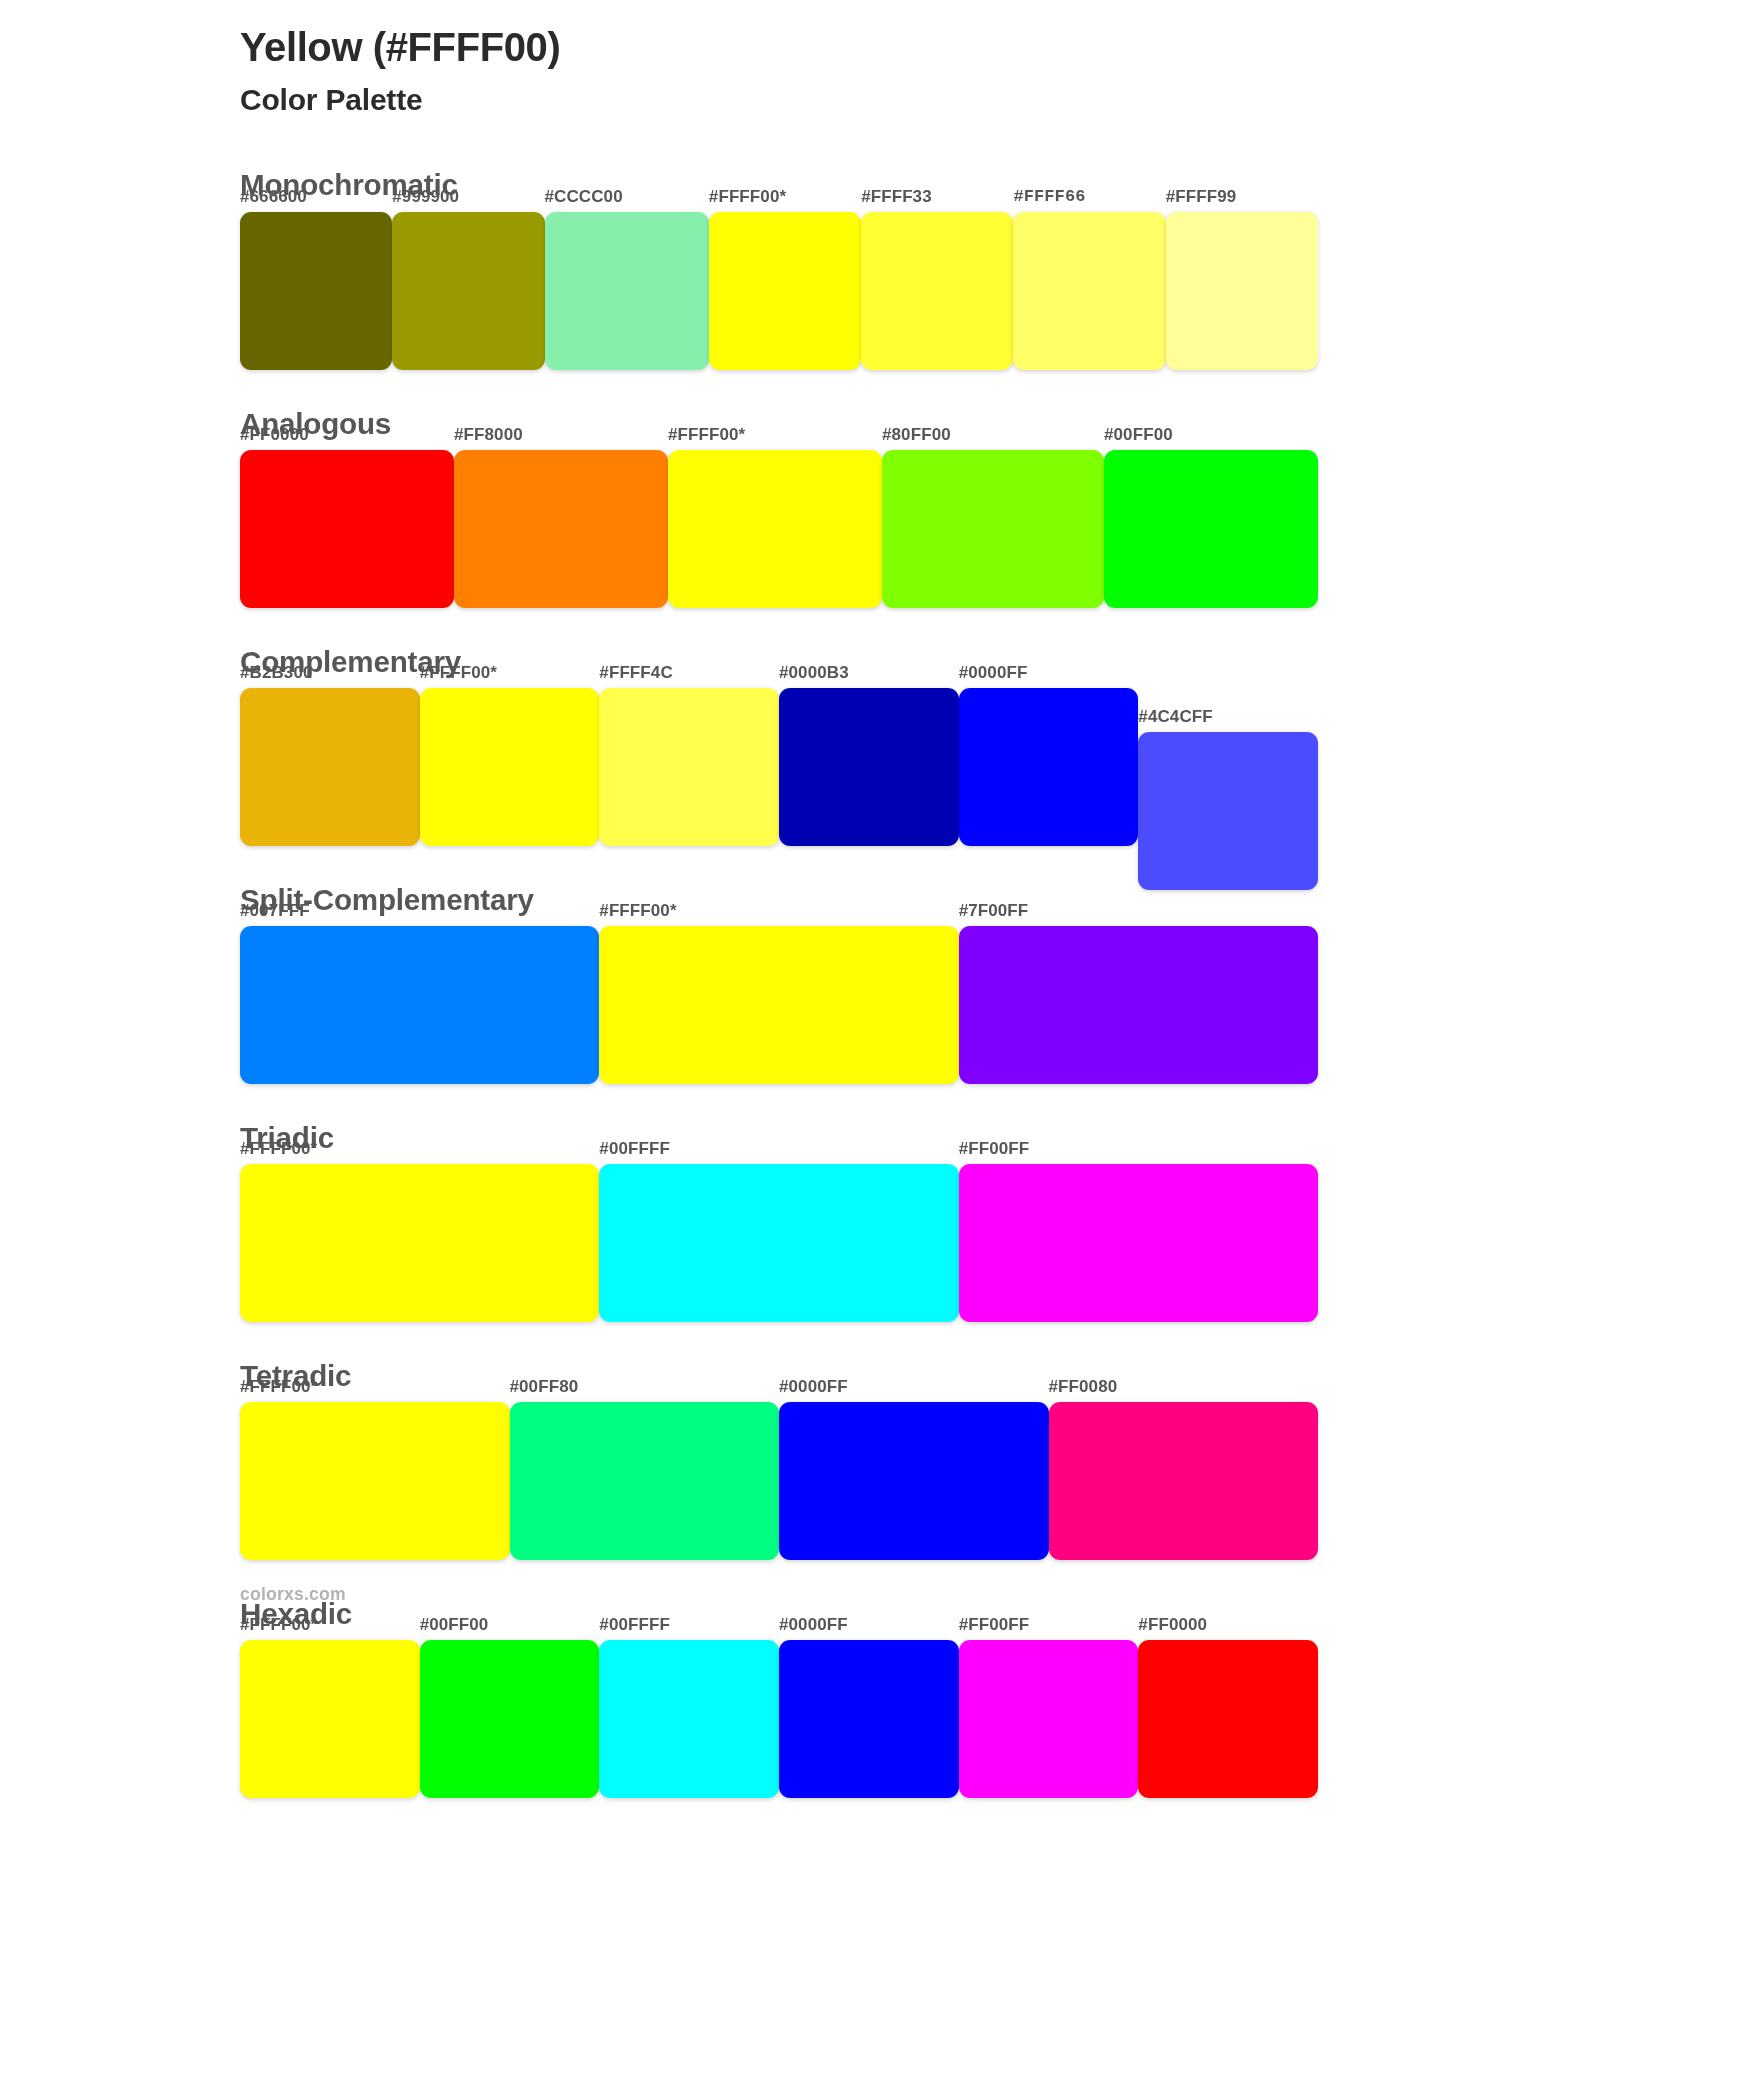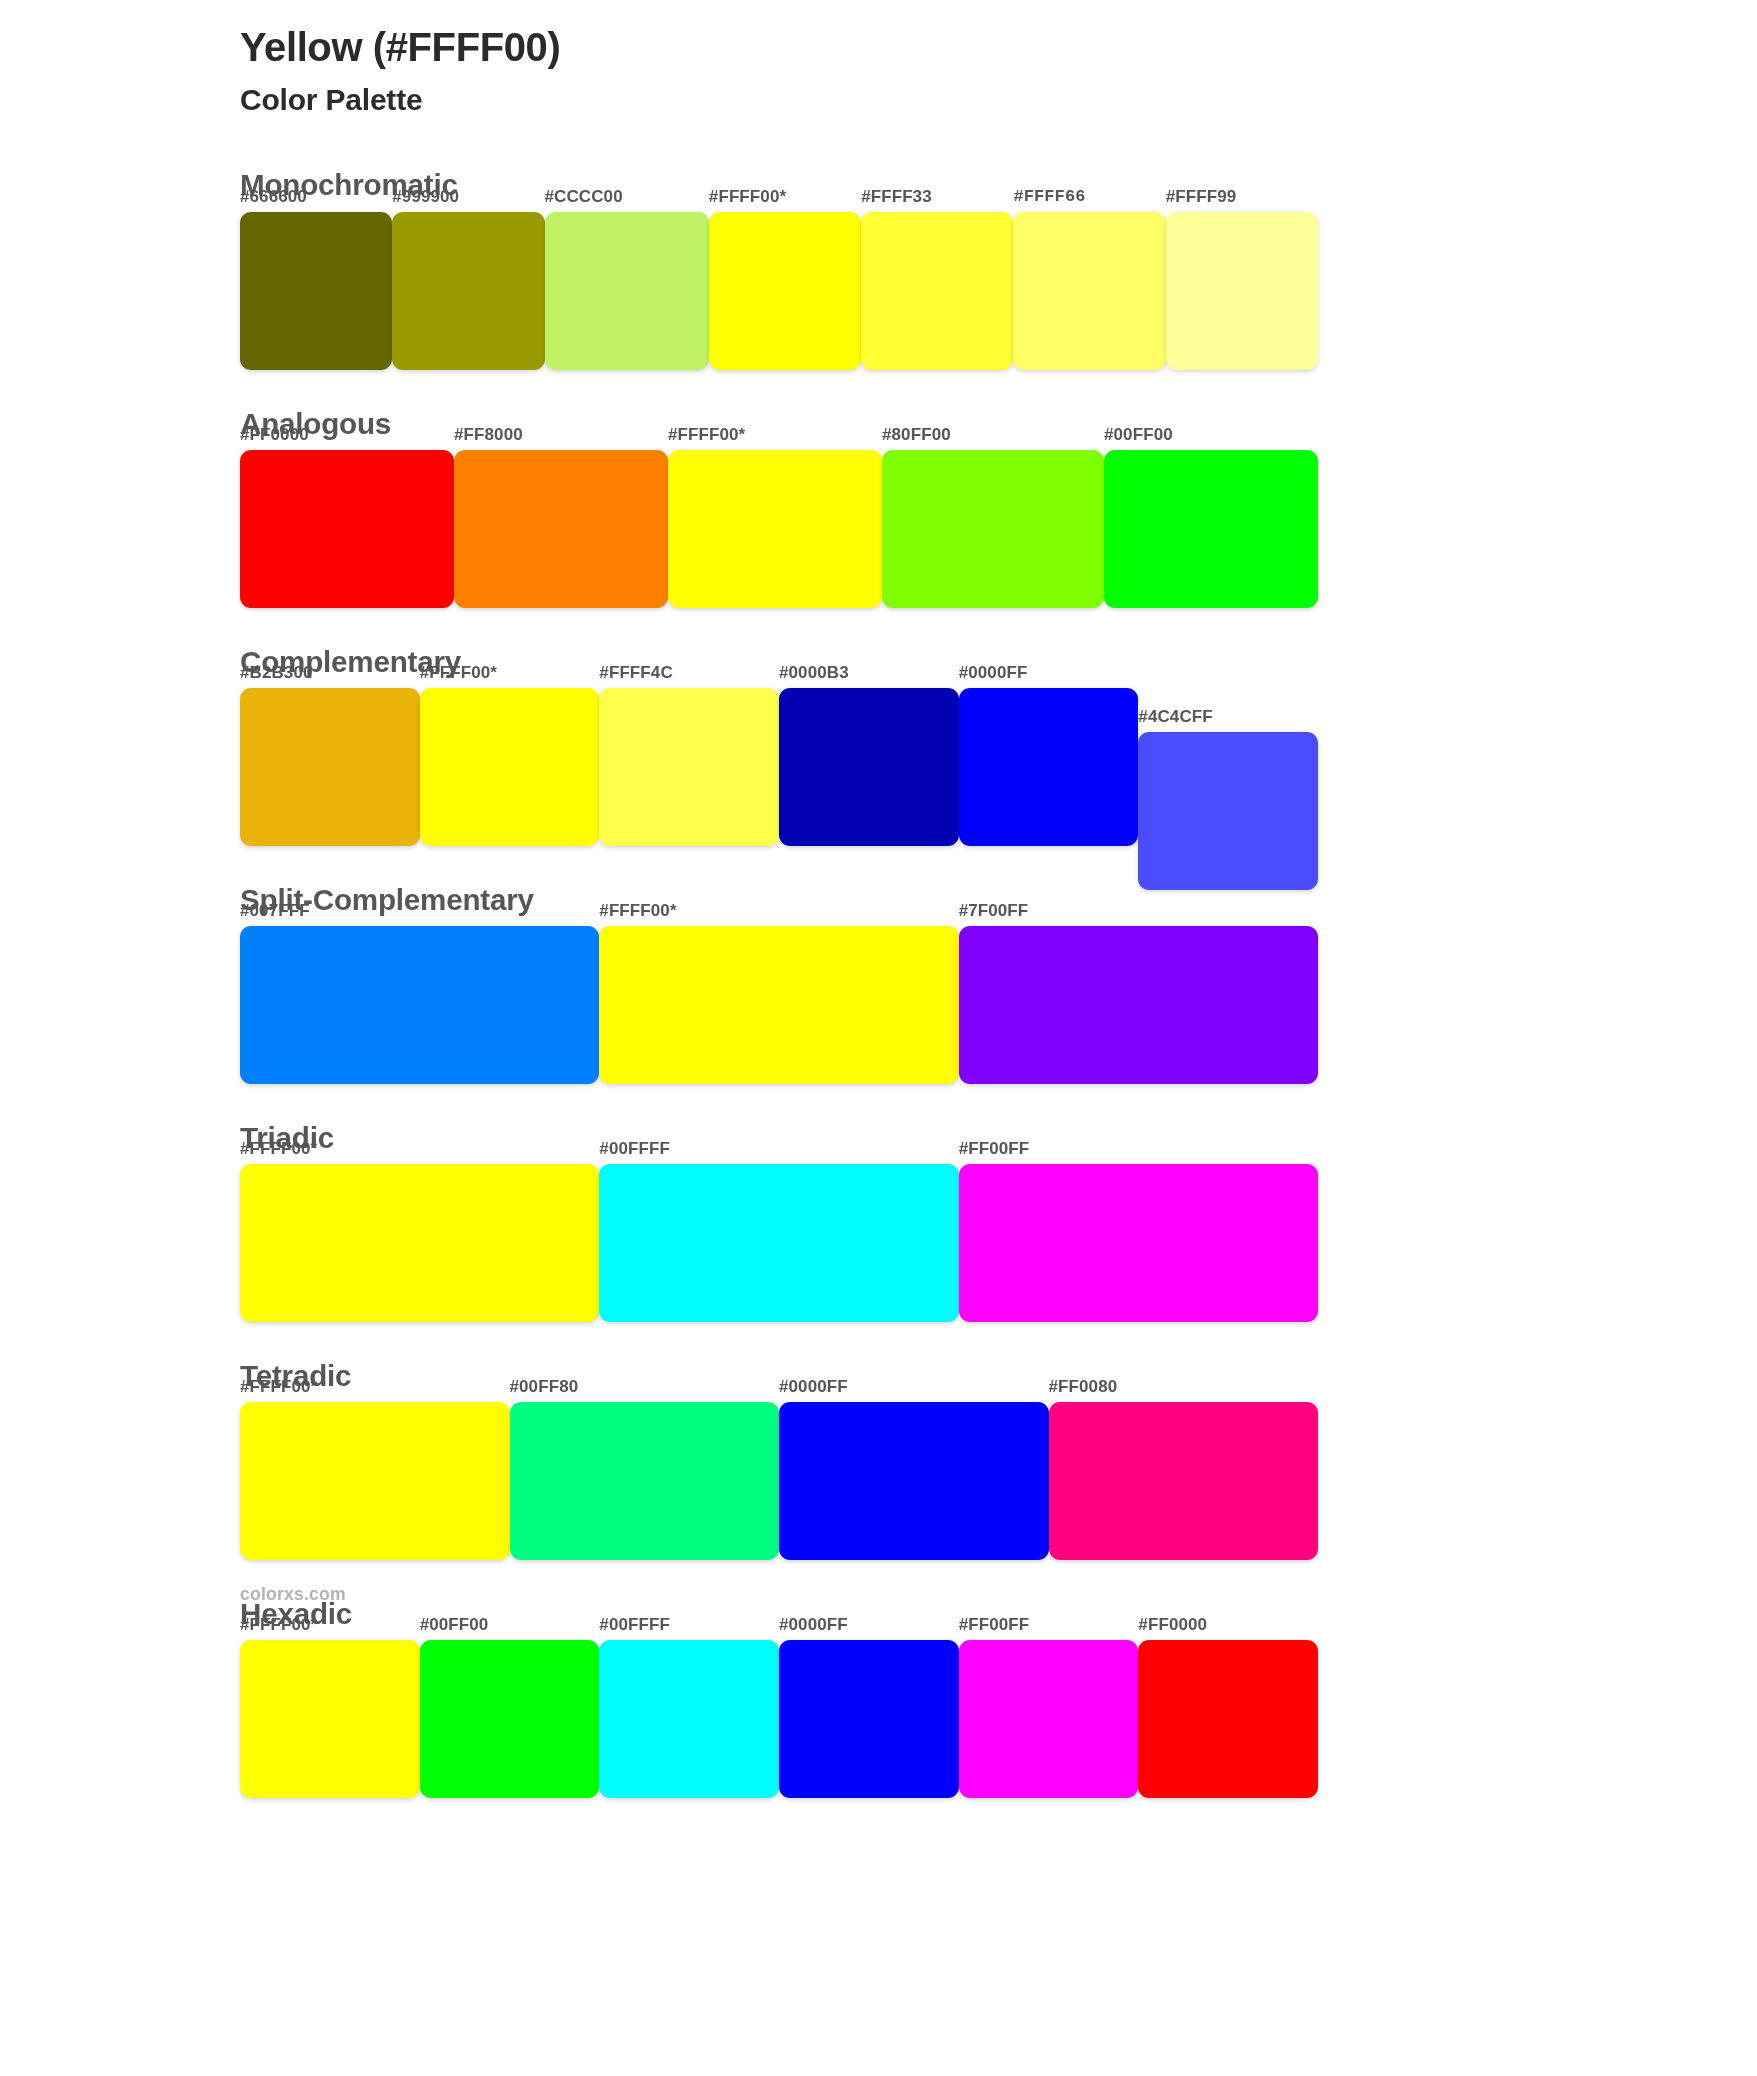--- a/index.html
+++ b/index.html
@@ -111,21 +111,21 @@
   <div class="sections">
       <div class="palette-section">
         <div class="section-heading">Monochromatic</div>
         <div class="swatch-row">
           <div class="swatch" style="background: rgb(102, 102, 0);">
             <span class="swatch-label">#666600</span>
           </div>
           <div class="swatch" style="background: rgb(153, 153, 0);">
             <span class="swatch-label">#999900</span>
           </div>
-          <div class="swatch" style="background: #bef264; padding-left: 12px;">
+          <div class="swatch" style="background: #86efac; padding-left: 12px;">
             <span class="swatch-label">#CCCC00</span>
           </div>
           <div class="swatch" style="background: rgb(255, 255, 0);">
             <span class="swatch-label">#FFFF00*</span>
           </div>
           <div class="swatch" style="background: rgb(255, 255, 51);">
             <span class="swatch-label">#FFFF33</span>
           </div>
           <div class="swatch" style="background: rgb(255, 255, 102); font-family: Liberation Mono, monospace;">
             <span class="swatch-label">#FFFF66</span>

